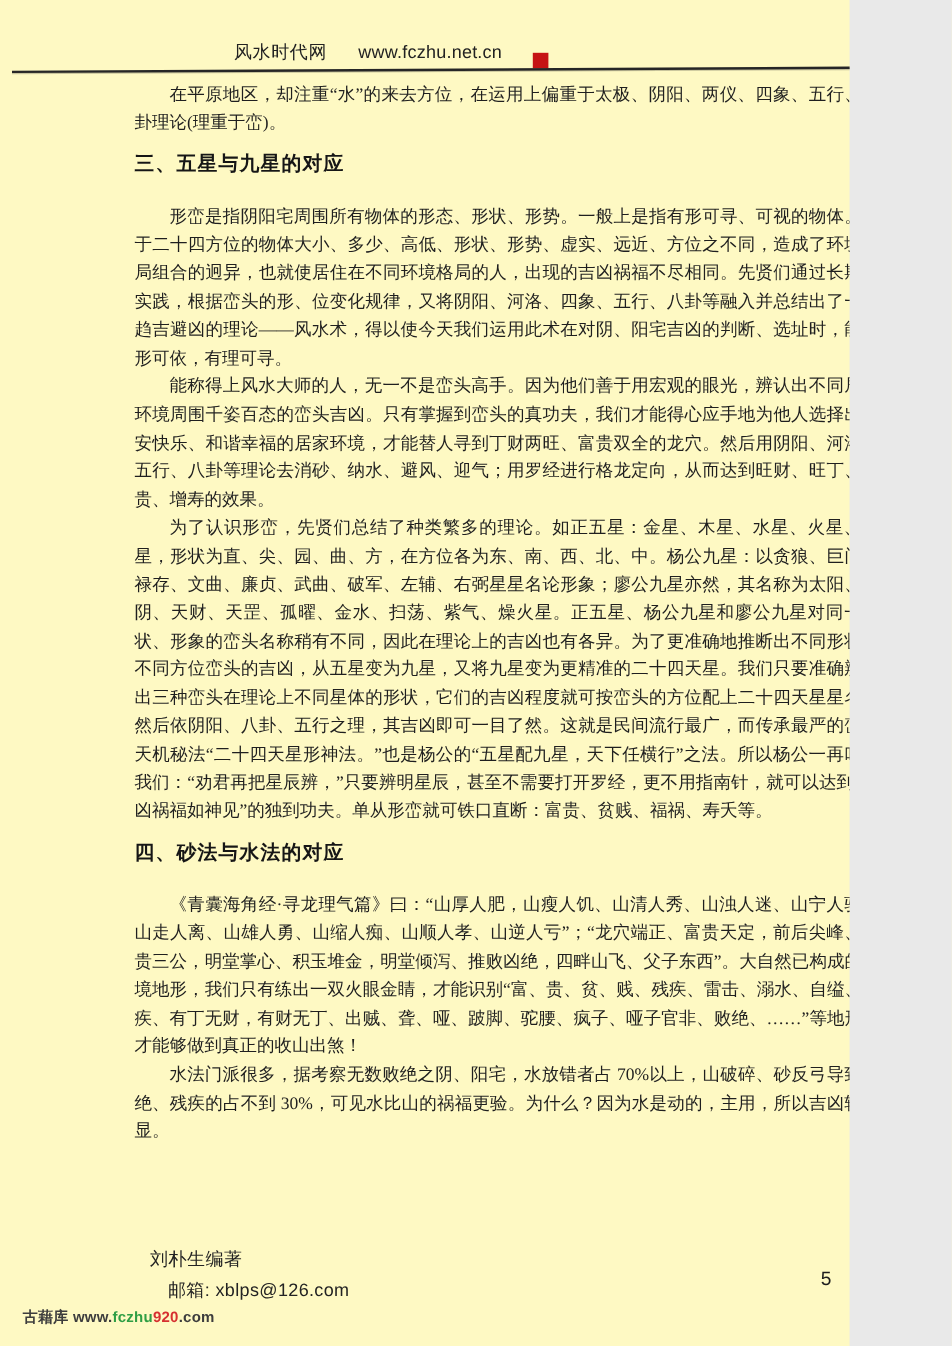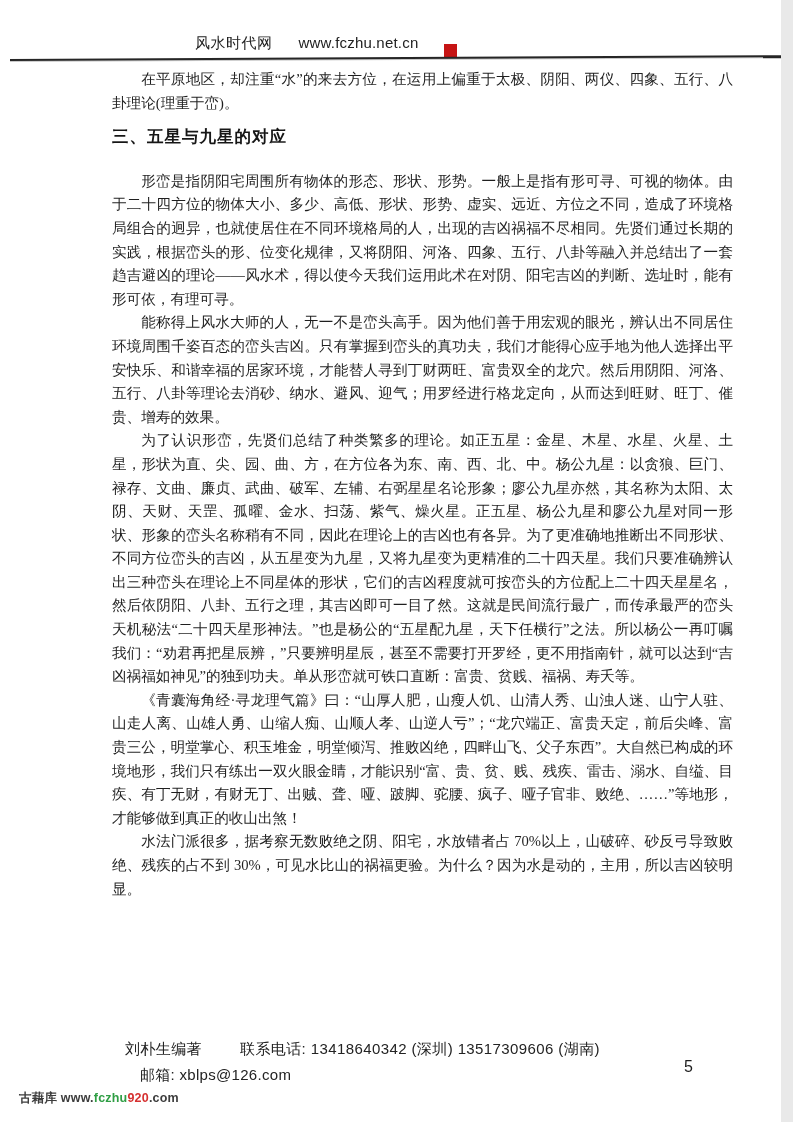--- a/index.html
+++ b/index.html
@@ -1,19 +1,19 @@
 <!DOCTYPE html>
 <html style="--ink: #1f1f1f; --accent_red: #c61414; --link_green: #2f9e44; --link_red: #d63030; --watermark_gray: #3d3d3d;"><head>
 <meta charset="utf-8">
 <style>
   html,body{margin:0;padding:0;background:#e9e9e9;}
   .page{
     position:relative;
-    width:781px;height:1122px;
-    background:#ffffff;
+    width:708px;height:1122px;
+    background:#fef9c3;
     overflow:hidden;
     font-family:"Liberation Serif","DejaVu Serif",serif;
     color:var(--ink,#1f1f1f);
   }
   
   .header{
     position:absolute;top:34px;left:195px;
     font-size:15px;letter-spacing:.5px;color:#222;
     display:flex;gap:26px;align-items:baseline;
     font-family:"Liberation Sans","DejaVu Sans",sans-serif;
@@ -41,21 +41,21 @@
   .sec-title{
     margin:10px 0 21px 0;
     text-align:left;font-weight:bold;font-size:16.5px;
     letter-spacing:1px;color:#161616;
   }
   
   .footer-line1{
     position:absolute;top:1040px;left:125px;width:640px;
     font-size:15px;color:#232323;letter-spacing:.4px;
     font-family:"Liberation Sans","DejaVu Sans",sans-serif;
-    display:flex;gap:38px;white-space:nowrap;
+    display:flex;gap:58px;white-space:nowrap;
   }
   .footer-line2{
     position:absolute;top:1066px;left:140px;
     font-size:15px;color:#232323;letter-spacing:.3px;
     font-family:"Liberation Sans","DejaVu Sans",sans-serif;
   }
   .page-number{
     position:absolute;top:1058px;left:684px;
     font-size:16px;color:#1d1d1d;
     font-family:"Liberation Sans","DejaVu Sans",sans-serif;
@@ -85,28 +85,28 @@
 
   <div class="body-col">
     <p>在平原地区，却注重“水”的来去方位，在运用上偏重于太极、阴阳、两仪、四象、五行、八卦理论(理重于峦)。</p>
 
     <div class="sec-title">三、五星与九星的对应</div>
 
     <p>形峦是指阴阳宅周围所有物体的形态、形状、形势。一般上是指有形可寻、可视的物体。由于二十四方位的物体大小、多少、高低、形状、形势、虚实、远近、方位之不同，造成了环境格局组合的迥异，也就使居住在不同环境格局的人，出现的吉凶祸福不尽相同。先贤们通过长期的实践，根据峦头的形、位变化规律，又将阴阳、河洛、四象、五行、八卦等融入并总结出了一套趋吉避凶的理论——风水术，得以使今天我们运用此术在对阴、阳宅吉凶的判断、选址时，能有形可依，有理可寻。</p>
     <p>能称得上风水大师的人，无一不是峦头高手。因为他们善于用宏观的眼光，辨认出不同居住环境周围千姿百态的峦头吉凶。只有掌握到峦头的真功夫，我们才能得心应手地为他人选择出平安快乐、和谐幸福的居家环境，才能替人寻到丁财两旺、富贵双全的龙穴。然后用阴阳、河洛、五行、八卦等理论去消砂、纳水、避风、迎气；用罗经进行格龙定向，从而达到旺财、旺丁、催贵、增寿的效果。</p>
     <p>为了认识形峦，先贤们总结了种类繁多的理论。如正五星：金星、木星、水星、火星、土星，形状为直、尖、园、曲、方，在方位各为东、南、西、北、中。杨公九星：以贪狼、巨门、禄存、文曲、廉贞、武曲、破军、左辅、右弼星星名论形象；廖公九星亦然，其名称为太阳、太阴、天财、天罡、孤曜、金水、扫荡、紫气、燥火星。正五星、杨公九星和廖公九星对同一形状、形象的峦头名称稍有不同，因此在理论上的吉凶也有各异。为了更准确地推断出不同形状、不同方位峦头的吉凶，从五星变为九星，又将九星变为更精准的二十四天星。我们只要准确辨认出三种峦头在理论上不同星体的形状，它们的吉凶程度就可按峦头的方位配上二十四天星星名，然后依阴阳、八卦、五行之理，其吉凶即可一目了然。这就是民间流行最广，而传承最严的峦头天机秘法“二十四天星形神法。”也是杨公的“五星配九星，天下任横行”之法。所以杨公一再叮嘱我们：“劝君再把星辰辨，”只要辨明星辰，甚至不需要打开罗经，更不用指南针，就可以达到“吉凶祸福如神见”的独到功夫。单从形峦就可铁口直断：富贵、贫贱、福祸、寿夭等。</p>
 
+    <div class="sec-title">四、砂法与水法的对应</div>
 
     <p>《青囊海角经·寻龙理气篇》曰：“山厚人肥，山瘦人饥、山清人秀、山浊人迷、山宁人驻、山走人离、山雄人勇、山缩人痴、山顺人孝、山逆人亏”；“龙穴端正、富贵天定，前后尖峰、富贵三公，明堂掌心、积玉堆金，明堂倾泻、推败凶绝，四畔山飞、父子东西”。大自然已构成的环境地形，我们只有练出一双火眼金睛，才能识别“富、贵、贫、贱、残疾、雷击、溺水、自缢、目疾、有丁无财，有财无丁、出贼、聋、哑、跛脚、驼腰、疯子、哑子官非、败绝、……”等地形，才能够做到真正的收山出煞！</p>
     <p>水法门派很多，据考察无数败绝之阴、阳宅，水放错者占 70%以上，山破碎、砂反弓导致败绝、残疾的占不到 30%，可见水比山的祸福更验。为什么？因为水是动的，主用，所以吉凶较明显。</p>
   </div>
 
   <div class="footer-line1">
     <span>刘朴生编著</span>
-    <span>联系电话: 13418640342 (深圳)  13517309606 (湖南)</span>
   </div>
   <div class="footer-line2">邮箱: xblps@126.com</div>
   <div class="page-number">5</div>
 
   <div class="watermark">
     <span>古藉库</span><span> www.</span><span class="seg-green">fczhu</span><span class="seg-red">920</span><span>.com</span>
   </div>
 
 </div>
 

